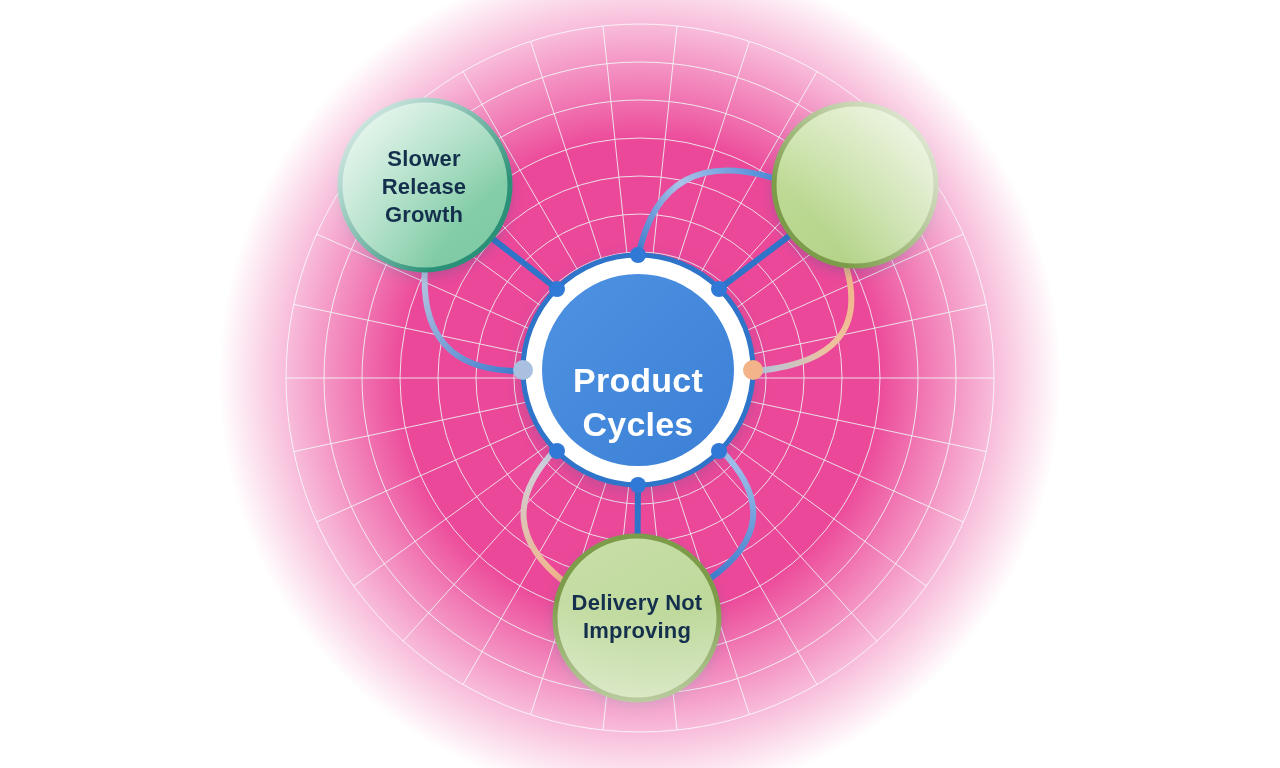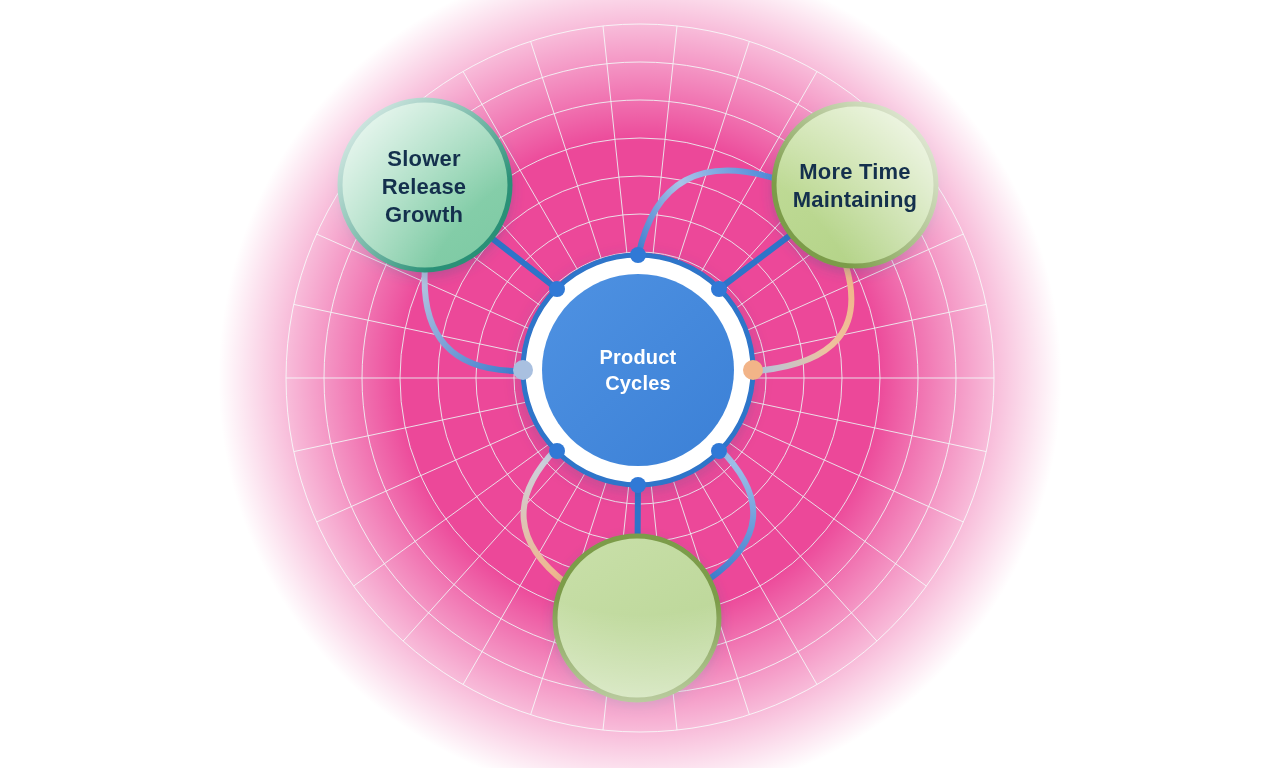--- a/index.html
+++ b/index.html
@@ -13,21 +13,21 @@
     position:absolute;left:0;top:0;width:1280px;height:768px;
     background:radial-gradient(circle 430px at 640px 378px, rgba(255,255,255,0) 55%, #ffffff 98%);
     pointer-events:none;
   }
   .label{
     position:absolute;transform:translate(-50%,-50%);
     text-align:center;font-weight:700;line-height:1.28;
     color:#14304d;letter-spacing:.2px;white-space:nowrap;
   }
   .node-label{font-size:22px;}
-  .center-label{font-size:20px;color:#ffffff;line-height:1.3;}
+  .center-label{font-size:34px;color:#ffffff;line-height:1.3;margin-top:32px;}
 </style>
 </head>
 <body>
 
 <div class="stage">
 
   <svg width="1280" height="768" viewBox="0 0 1280 768">
     <defs>
       <filter id="fShadowNode" x="-40%" y="-40%" width="180%" height="180%">
         <feDropShadow dx="0" dy="5" stdDeviation="6" flood-color="#3a5c85" flood-opacity="0.28"></feDropShadow>
@@ -150,24 +150,24 @@
   </svg>
 
   <div class="grid-fade"></div>
 
   <div class="label node-label" style="left:424px;top:187px;">
     <div>Slower</div>
     <div>Release</div>
     <div>Growth</div>
   </div>
 
-  <div class="label node-label" style="left:855px;top:186px;">
-    <div>More Time</div>
-    <div>Maintaining</div>
+
+  <div class="label node-label" style="left:637px;top:617px;">
+    <div>Delivery Not</div>
+    <div>Improving</div>
   </div>
-
 
   <div class="label center-label" style="left:638px;top:370px;">
     <div>Product</div>
     <div>Cycles</div>
   </div>
 
 </div>
 
 </body></html>

